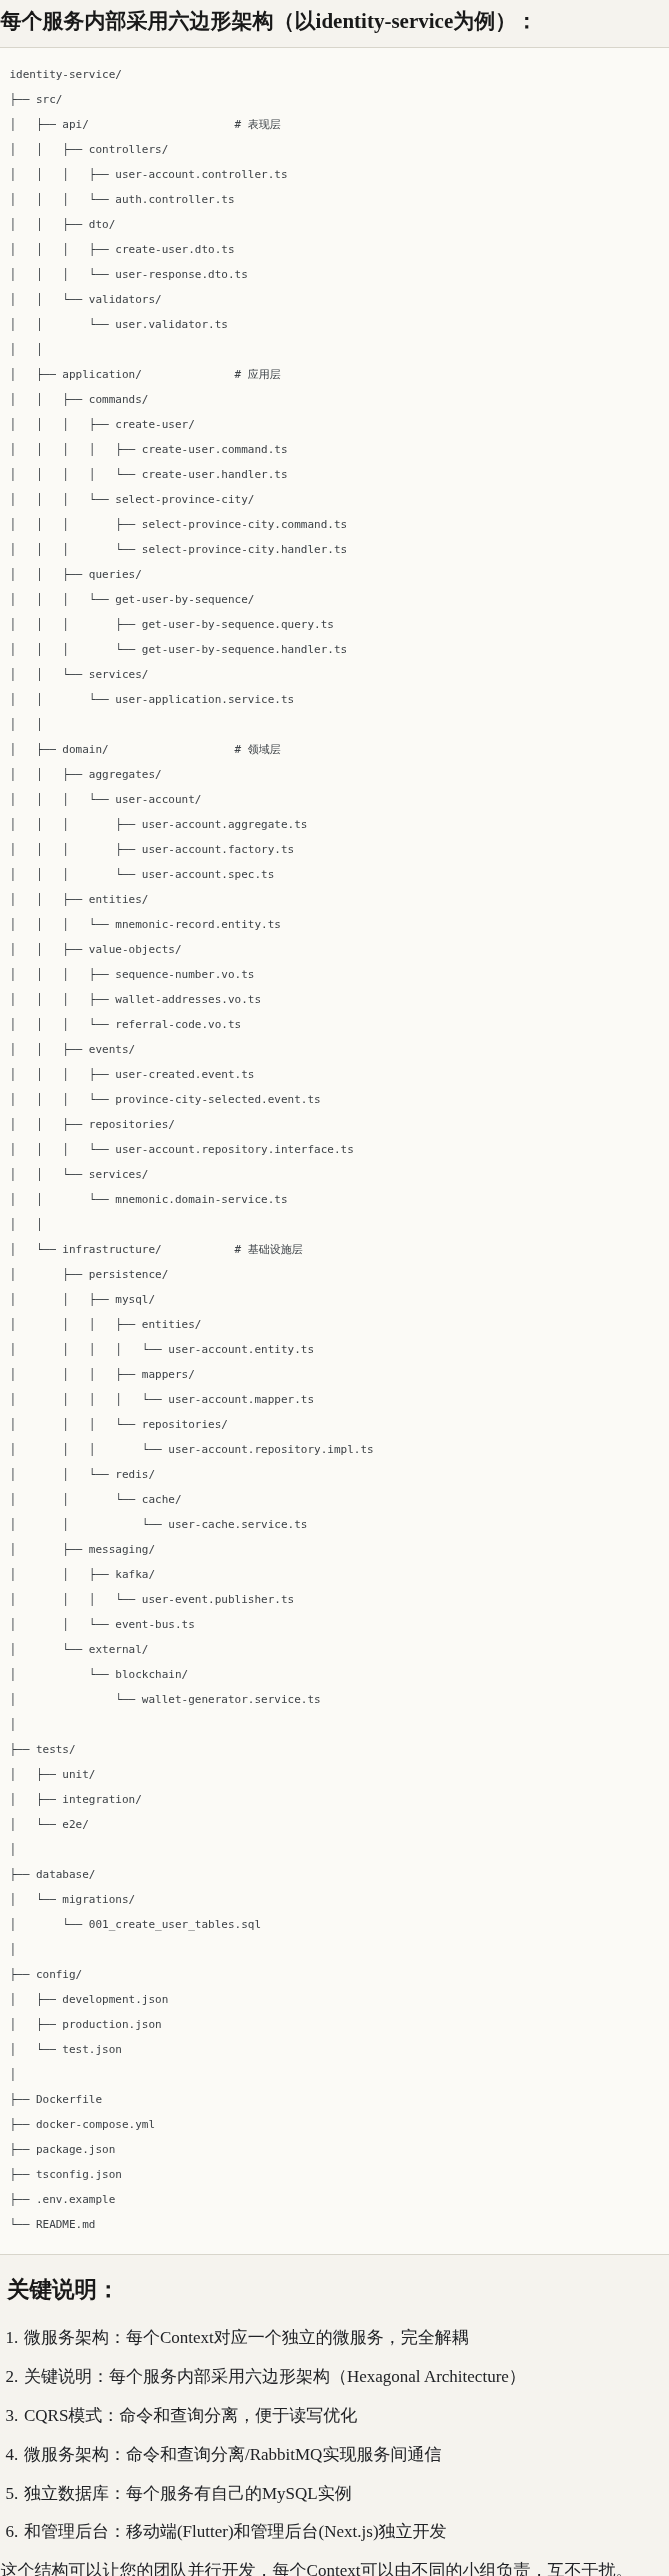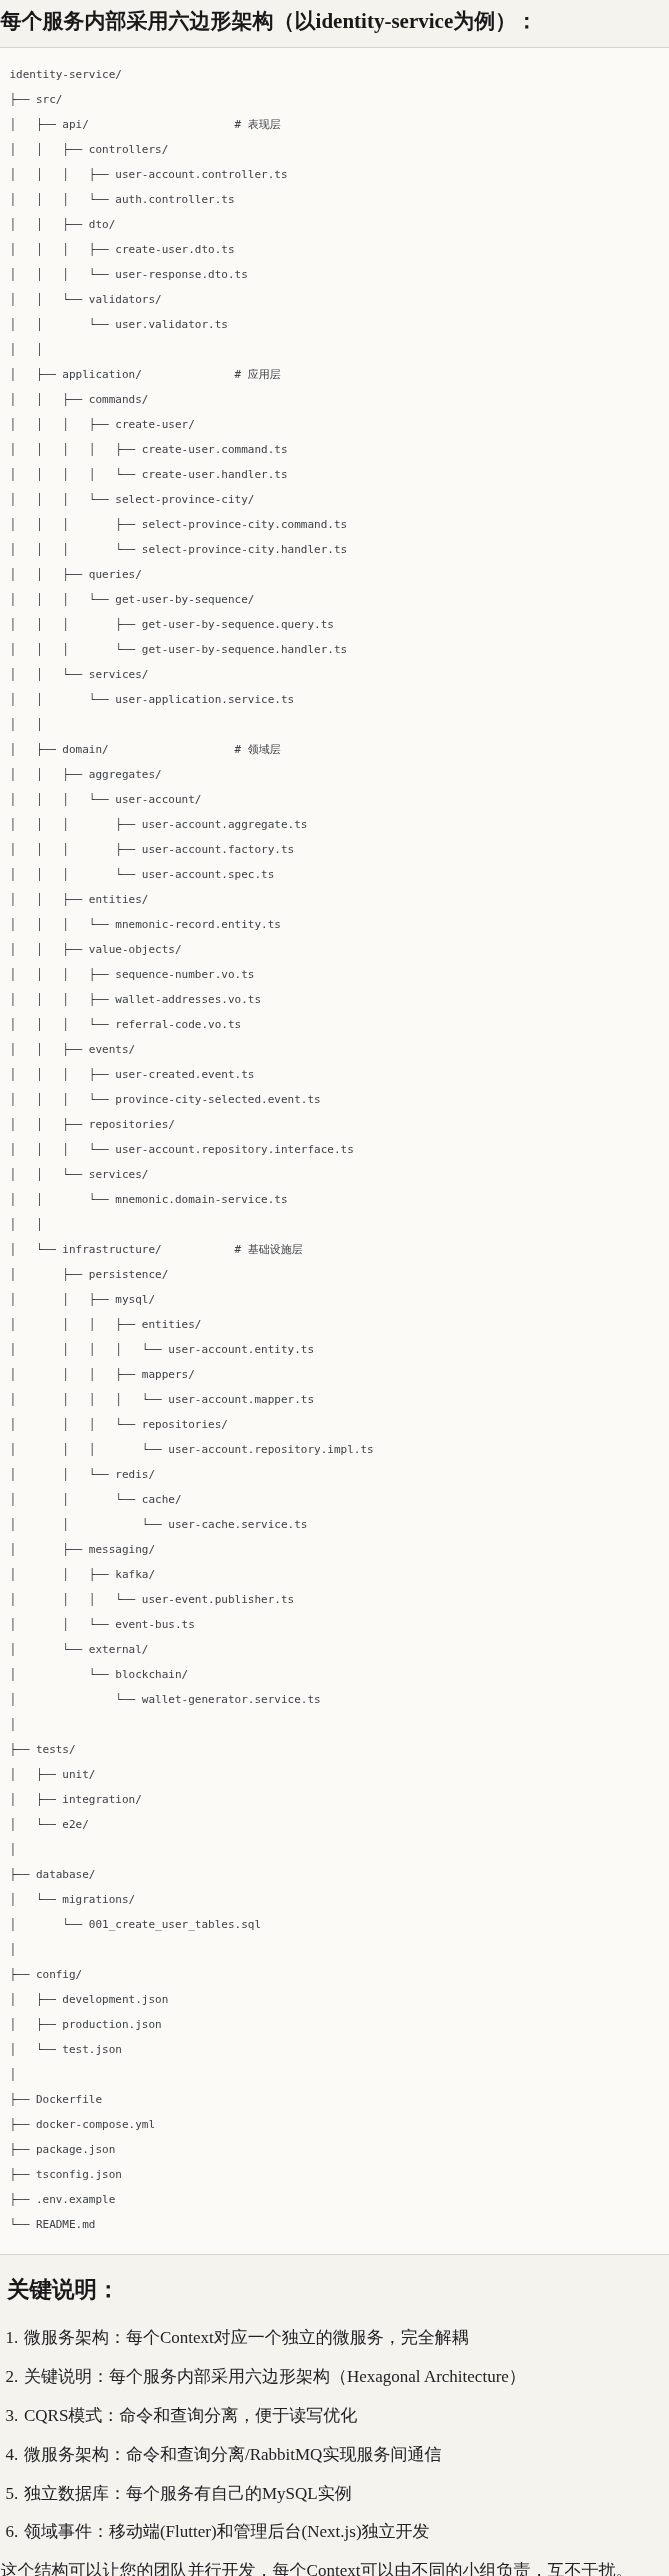--- a/index.html
+++ b/index.html
@@ -174,19 +174,19 @@
       <li class="note-item"><span class="note-num">1.</span><span class="note-label">微服务架构</span><span class="note-sep">：</span><span class="note-text">每个Context对应一个独立的微服务，完全解耦</span></li>
 
       <li class="note-item"><span class="note-num">2.</span><span class="note-label">关键说明</span><span class="note-sep">：</span><span class="note-text">每个服务内部采用六边形架构（Hexagonal Architecture）</span></li>
 
       <li class="note-item"><span class="note-num">3.</span><span class="note-label">CQRS模式</span><span class="note-sep">：</span><span class="note-text">命令和查询分离，便于读写优化</span></li>
 
       <li class="note-item"><span class="note-num">4.</span><span class="note-label">微服务架构</span><span class="note-sep">：</span><span class="note-text">命令和查询分离/RabbitMQ实现服务间通信</span></li>
 
       <li class="note-item"><span class="note-num">5.</span><span class="note-label">独立数据库</span><span class="note-sep">：</span><span class="note-text">每个服务有自己的MySQL实例</span></li>
 
-      <li class="note-item"><span class="note-num">6.</span><span class="note-label">领域事件</span><span class="note-sep">：</span><span class="note-text">移动端(Flutter)和管理后台(Next.js)独立开发</span></li>
+      <li class="note-item"><span class="note-num">6.</span><span class="note-label">和管理后台</span><span class="note-sep">：</span><span class="note-text">移动端(Flutter)和管理后台(Next.js)独立开发</span></li>
     </ol>
 
   <p class="closing">这个结构可以让您的团队并行开发，每个Context可以由不同的小组负责，互不干扰。</p>
 
 </div>
 
 
 </body></html>

